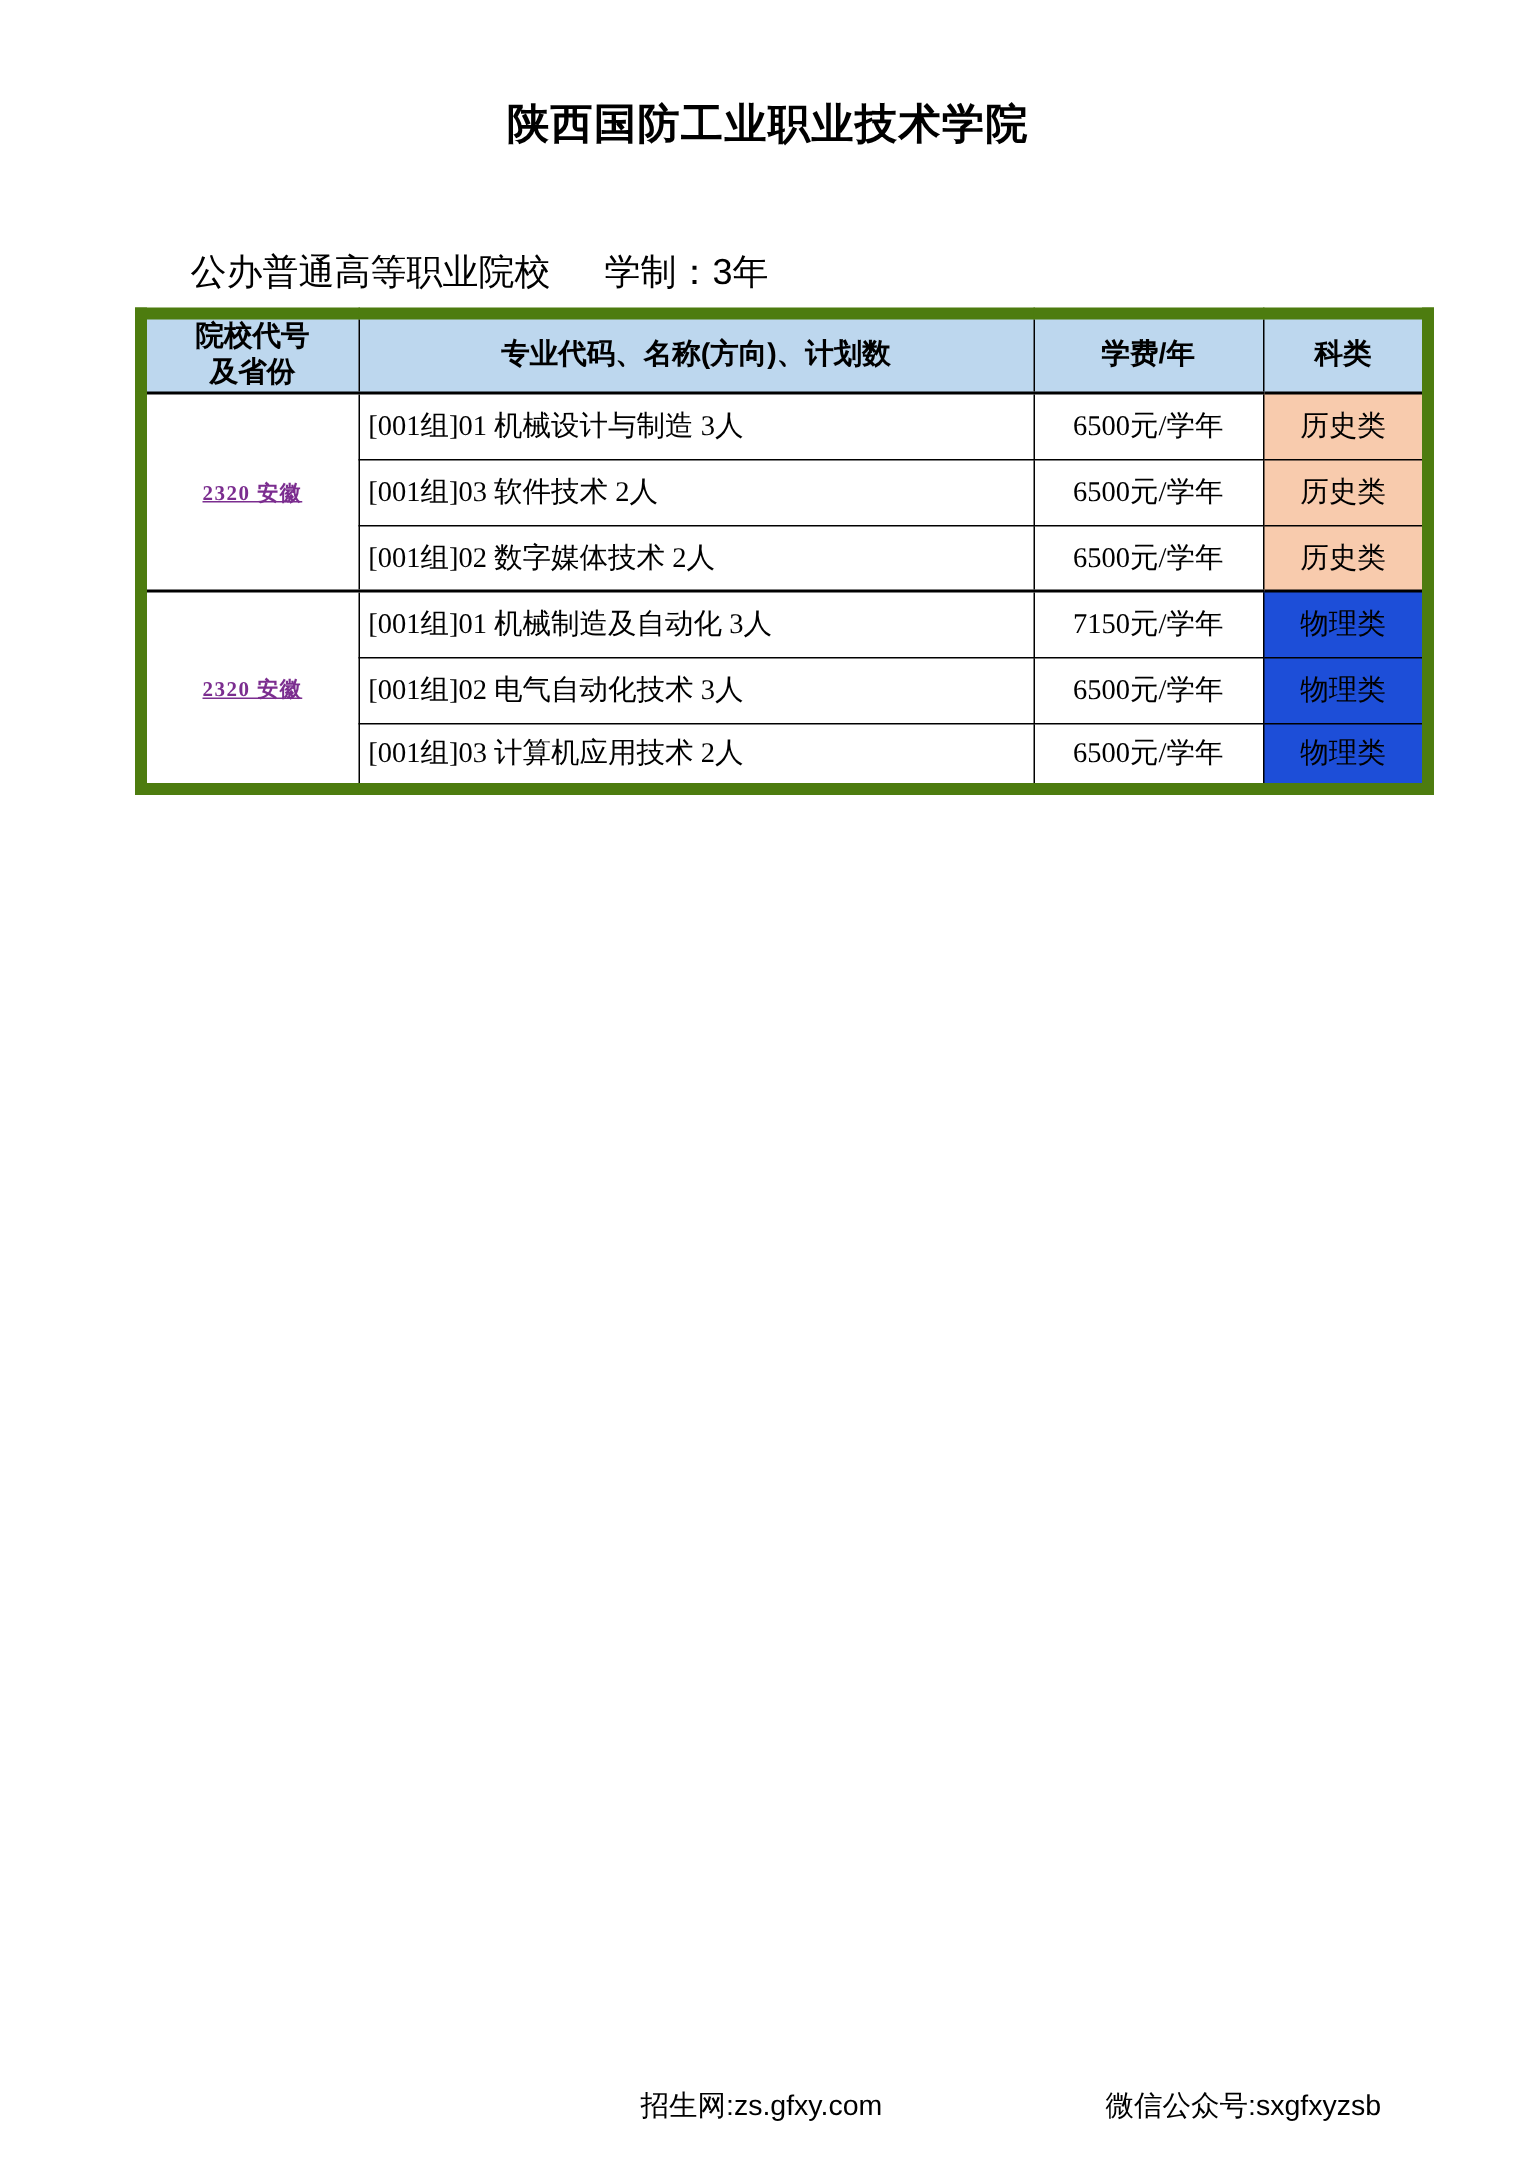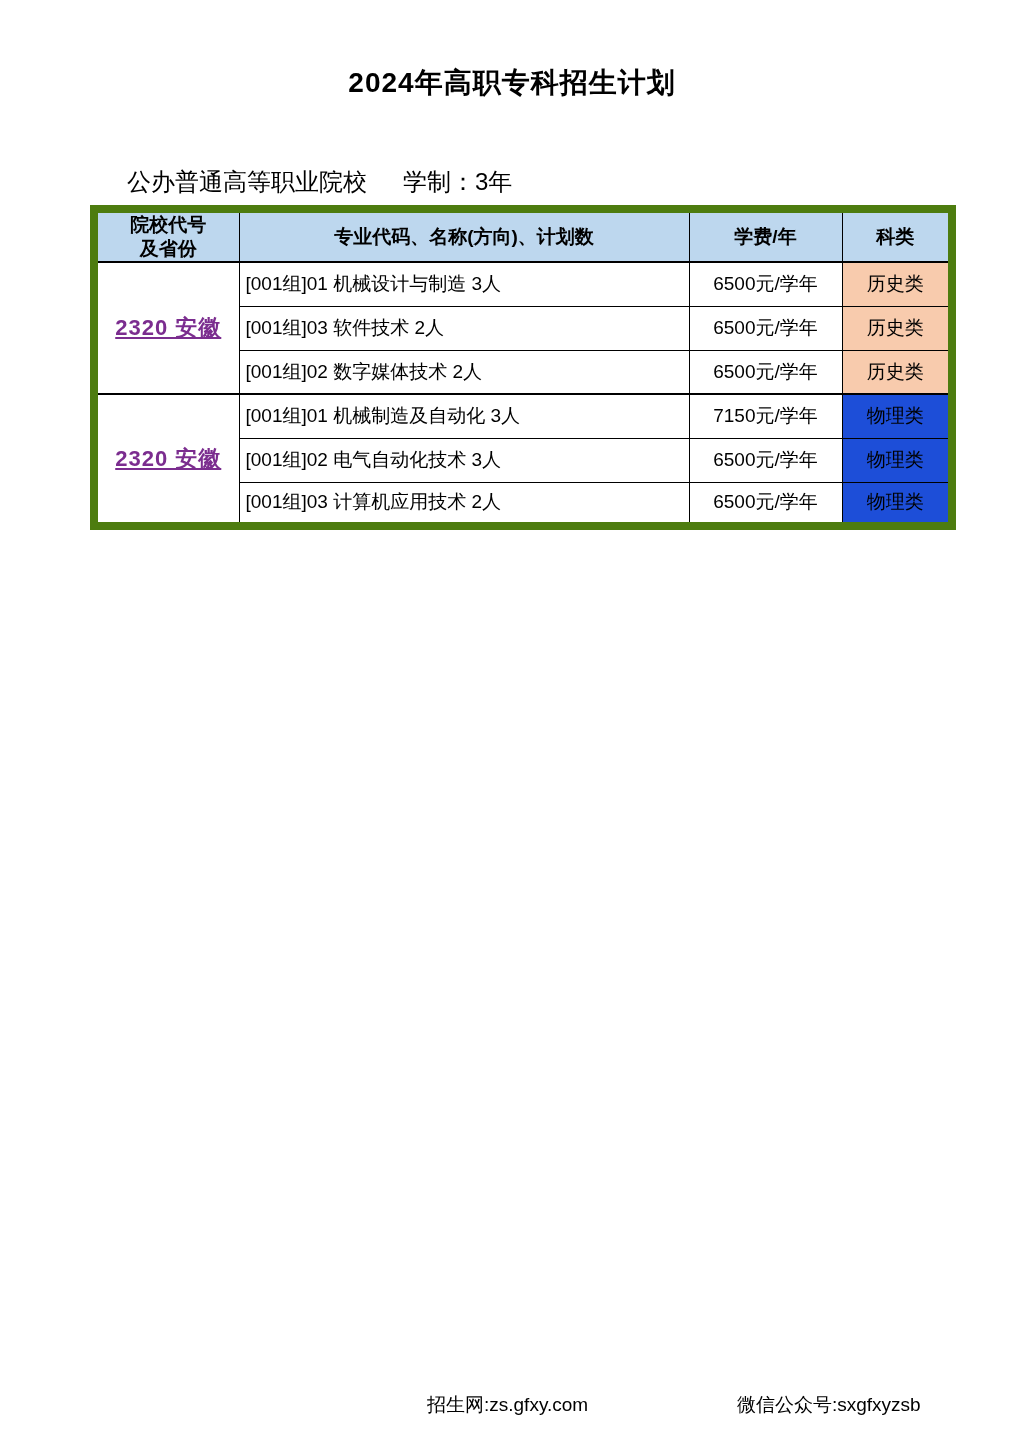--- a/index.html
+++ b/index.html
@@ -61,33 +61,33 @@
     vertical-align: middle;
   }
   table.enroll th {
     background: #BDD7EE;
     height: 51px;
     font-weight: bold;
     text-align: center;
     line-height: 24px;
   }
   table.enroll th { border-bottom: 2px solid #000; }
-  table.enroll td { height: 44px; }
+  table.enroll td { height: 44px; font-family: Liberation Serif, serif; }
 
   td.major { text-align: left; padding-left: 6px; }
   td.fee   { text-align: center; }
   td.cat   { text-align: center; }
   td.cat.hist { background: #F8CBAD; }
   td.cat.phys { background: #1d4ed8; }
 
   td.group-cell { text-align: center; background: #ffffff; }
   .group-code {
     color: #7B2D8F;
     font-weight: bold;
-    font-size: 22px;
+    font-size: 14px;
     text-decoration: underline;
     letter-spacing: 1px;
   }
   tr.group-start td { border-top: 2px solid #000; }
 
   
   .footer-line {
     position: absolute;
     top: 1393px;
     left: 0;
@@ -97,21 +97,21 @@
     line-height: 24px;
   }
   .footer-line .phone   { position: absolute; left: 95px; }
   .footer-line .website { position: absolute; left: 427px; }
   .footer-line .wechat  { position: absolute; left: 737px; }
 </style>
 </head>
 <body>
 
 <div class="title-block">
-  <div>2024年高职专科招生计划</div>
+  <div>陕西国防工业职业技术学院</div>
 </div>
 
 <div class="info-line">
   <span class="school-type">公办普通高等职业院校</span>
   <span class="duration">学制：3年</span>
 </div>
 
 <table class="enroll">
   <colgroup>
     <col class="c1">

